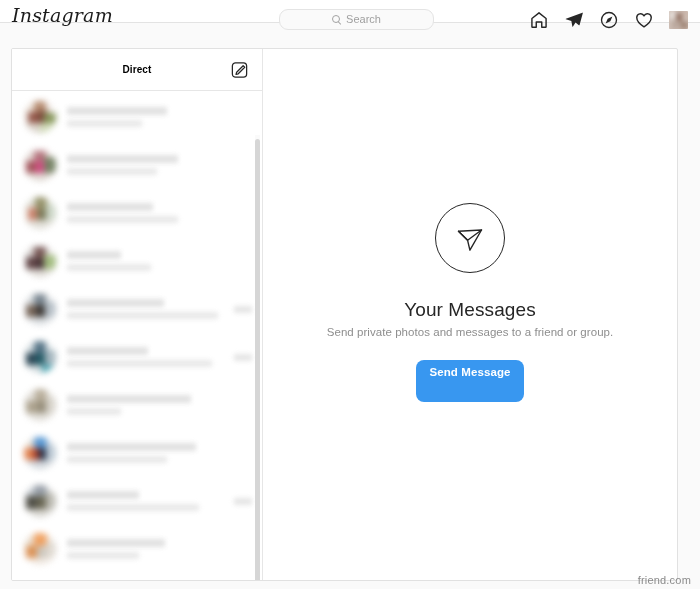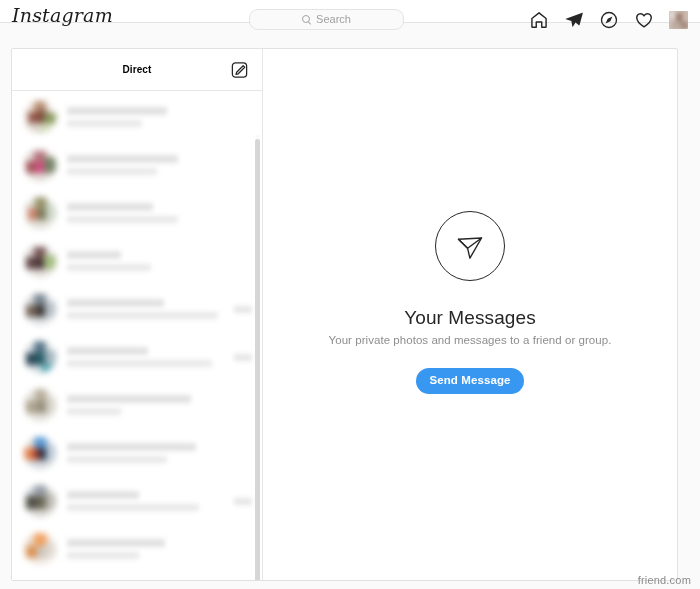--- a/index.html
+++ b/index.html
@@ -36,21 +36,21 @@
     font-family: "DejaVu Serif", serif;
     font-size: 19px;
     font-style: italic;
     color: #1b1b1b;
     letter-spacing: 0.2px;
     white-space: nowrap;
   }
 
   .search-wrap {
     position: absolute;
-    left: 249px;
+    left: 279px;
     top: 9px;
     width: 155px;
     height: 21px;
     background: #fafafa;
     border: 1px solid #e4e4e4;
     border-radius: 9px;
     display: flex;
     align-items: center;
     justify-content: center;
     gap: 5px;
@@ -265,25 +265,25 @@
   .empty-sub {
     font-size: 11.5px;
     color: #8e8e8e;
     letter-spacing: 0.05px;
     margin-bottom: 22px;
   }
   .send-btn {
     background: #3897f0;
     color: #ffffff;
     border: none;
-    border-radius: 13px;
+    border-radius: 8px;
     font-size: 11.5px;
     font-weight: 700;
     font-family: "Liberation Sans", sans-serif;
-    padding: 7px 13px 8px;
+    padding: 7px 13px 24px;
     letter-spacing: 0.1px;
     cursor: pointer;
     line-height: 1;
   }
 
   
   .watermark {
     position: absolute;
     right: 9px;
     bottom: 3px;
@@ -561,18 +561,18 @@
   <div class="dm-main">
 
     <div class="plane-circle">
       <svg width="34" height="34" viewBox="0 0 34 34" fill="none" stroke="#262626" stroke-width="1.4" stroke-linejoin="round" stroke-linecap="round">
         <path d="M5.5 10.2 28.5 9 16.9 29.2 14.6 19.3z"></path>
         <path d="M5.5 10.2 14.6 19.3 28.5 9"></path>
       </svg>
     </div>
 
     <div class="empty-title">Your Messages</div>
-    <div class="empty-sub">Your private photos and messages to a friend or group.</div>
+    <div class="empty-sub">Send private photos and messages to a friend or group.</div>
     <button class="send-btn">Send Message</button>
   </div>
 </div>
 
 <div class="watermark">friend.com</div>
 
 </body></html>

